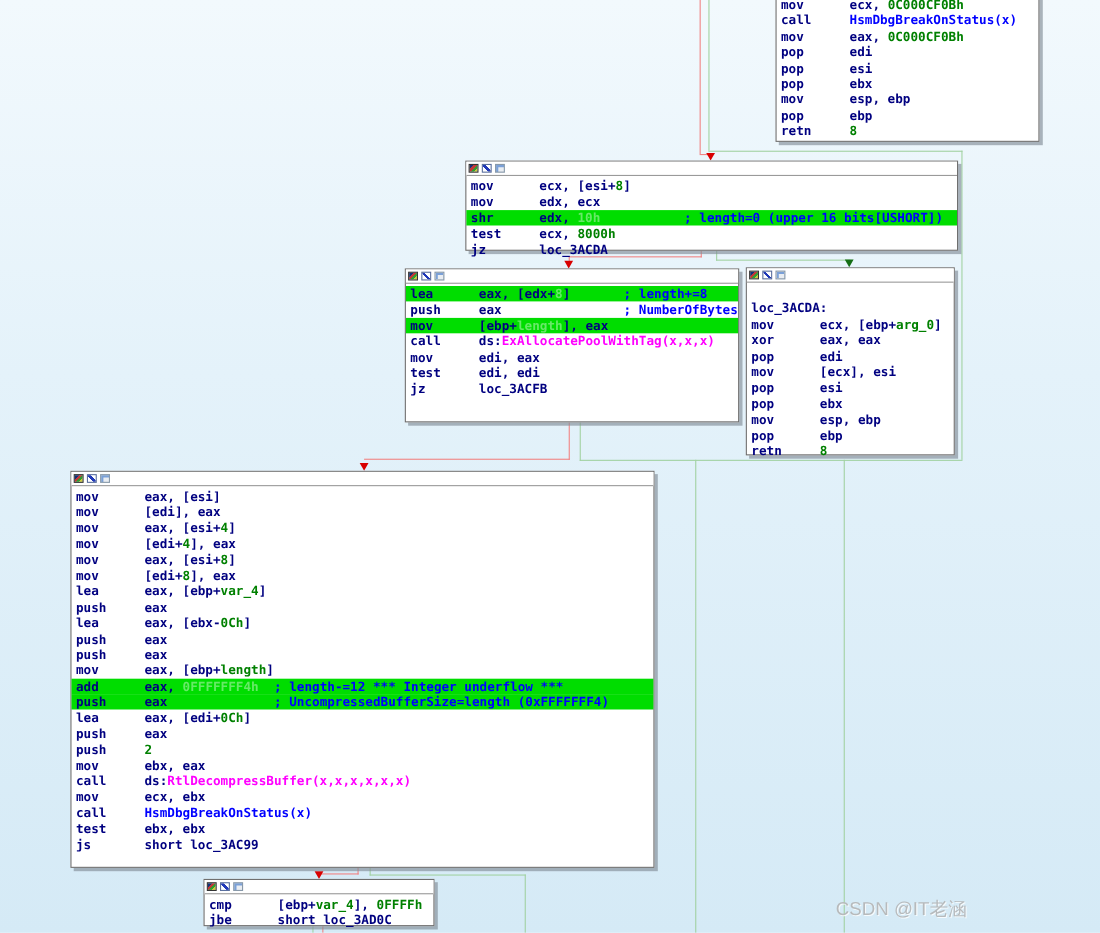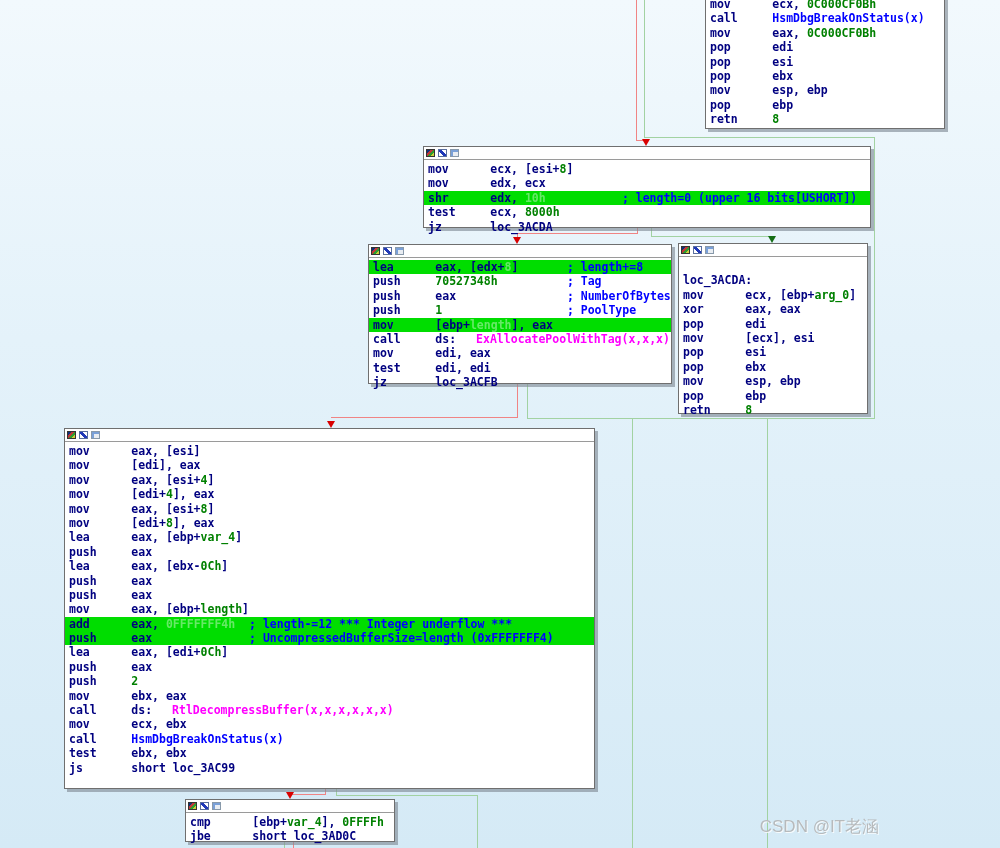--- a/index.html
+++ b/index.html
@@ -19,21 +19,21 @@
   .nicon.win{background:#e9edf2;border:1px solid #8899aa;box-shadow:inset 2px 2px 0 #7aa0d8;}
 
   .rows{padding:2px 0 0 0;}
   .row{height:14.4px;line-height:14.4px;white-space:pre;padding-left:4px;
        font-size:11.5px;font-weight:bold;}
   .row.hl{background:#00dd00;}
   .sg-m{color:#000080;}
   .sg-n{color:#008000;}
   .sg-nh{color:#67e967;margin-top:40px;}
   .sg-c{color:#0000ff;}
-  .sg-i{color:#ff00ff;margin-left:20px;}
+  .sg-i{color:#ff00ff;}
   .sg-f{color:#0000ff;}
 
   
   .ev{position:absolute;width:1px;}
   .eh{position:absolute;height:1px;}
   .red{background:#f08484;}
   .grn{background:#a2d2a2;}
   .ar{position:absolute;width:0;height:0;border-left:4px solid transparent;border-right:4px solid transparent;}
   .ar.red-a{border-top:7px solid #d80000;background:none;}
   .ar.grn-a{border-top:7px solid #156e15;background:none;}
@@ -115,23 +115,21 @@
   </div>
 
   <div class="node" style="left:368px;top:244px;width:304px;height:140px">
     <div class="titlebar">
       <span class="nicon pal"></span>
       <span class="nicon pen"></span>
       <span class="nicon win"></span>
     </div>
     <div class="rows">
         <div class="row hl"><span class="sg-m">lea      eax, [edx+</span><span class="sg-nh">8</span><span class="sg-m">]</span><span class="sg-m">       </span><span class="sg-c">; length+=8</span></div>
-        <div class="row"><span class="sg-m">push     </span><span class="sg-n">70527348h</span><span class="sg-m">          </span><span class="sg-c">; Tag</span></div>
         <div class="row"><span class="sg-m">push     eax</span><span class="sg-m">                </span><span class="sg-c">; NumberOfBytes</span></div>
-        <div class="row"><span class="sg-m">push     </span><span class="sg-n">1</span><span class="sg-m">                  </span><span class="sg-c">; PoolType</span></div>
         <div class="row hl"><span class="sg-m">mov      [ebp+</span><span class="sg-nh">length</span><span class="sg-m">], eax</span></div>
         <div class="row"><span class="sg-m">call     ds:</span><span class="sg-i">ExAllocatePoolWithTag(x,x,x)</span></div>
         <div class="row"><span class="sg-m">mov      edi, eax</span></div>
         <div class="row"><span class="sg-m">test     edi, edi</span></div>
         <div class="row"><span class="sg-m">jz       loc_3ACFB</span></div>
       </div>
   </div>
 
   <div class="node" style="left:678px;top:243px;width:190px;height:171px">
     <div class="titlebar">

